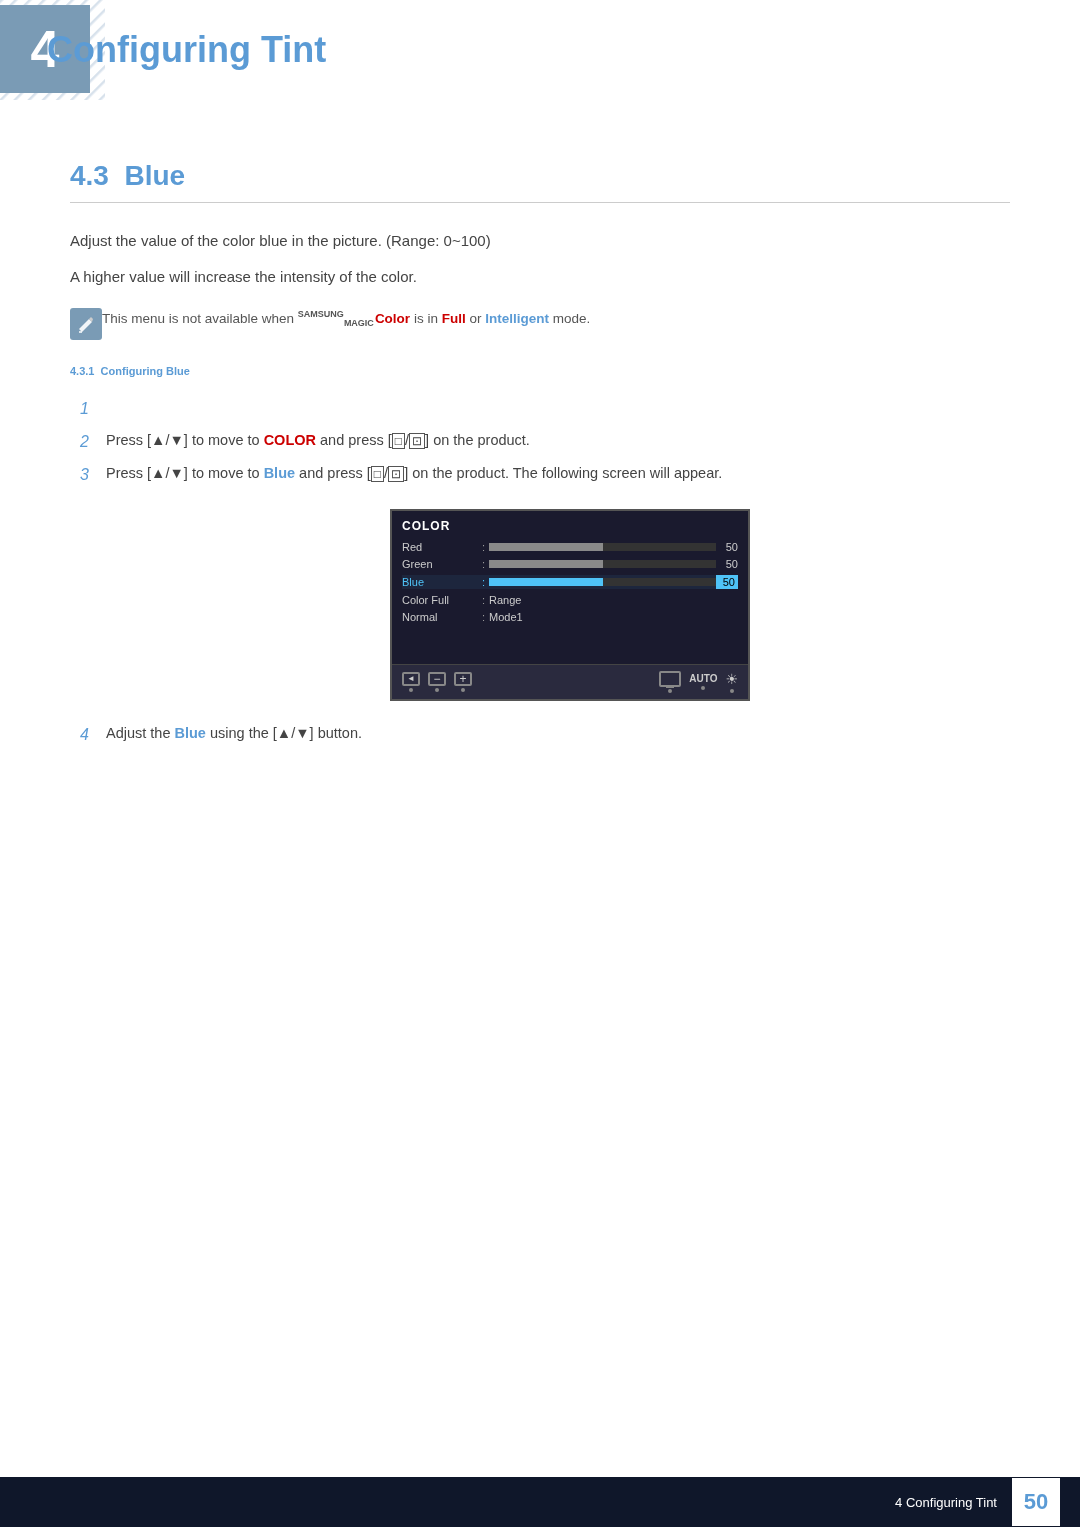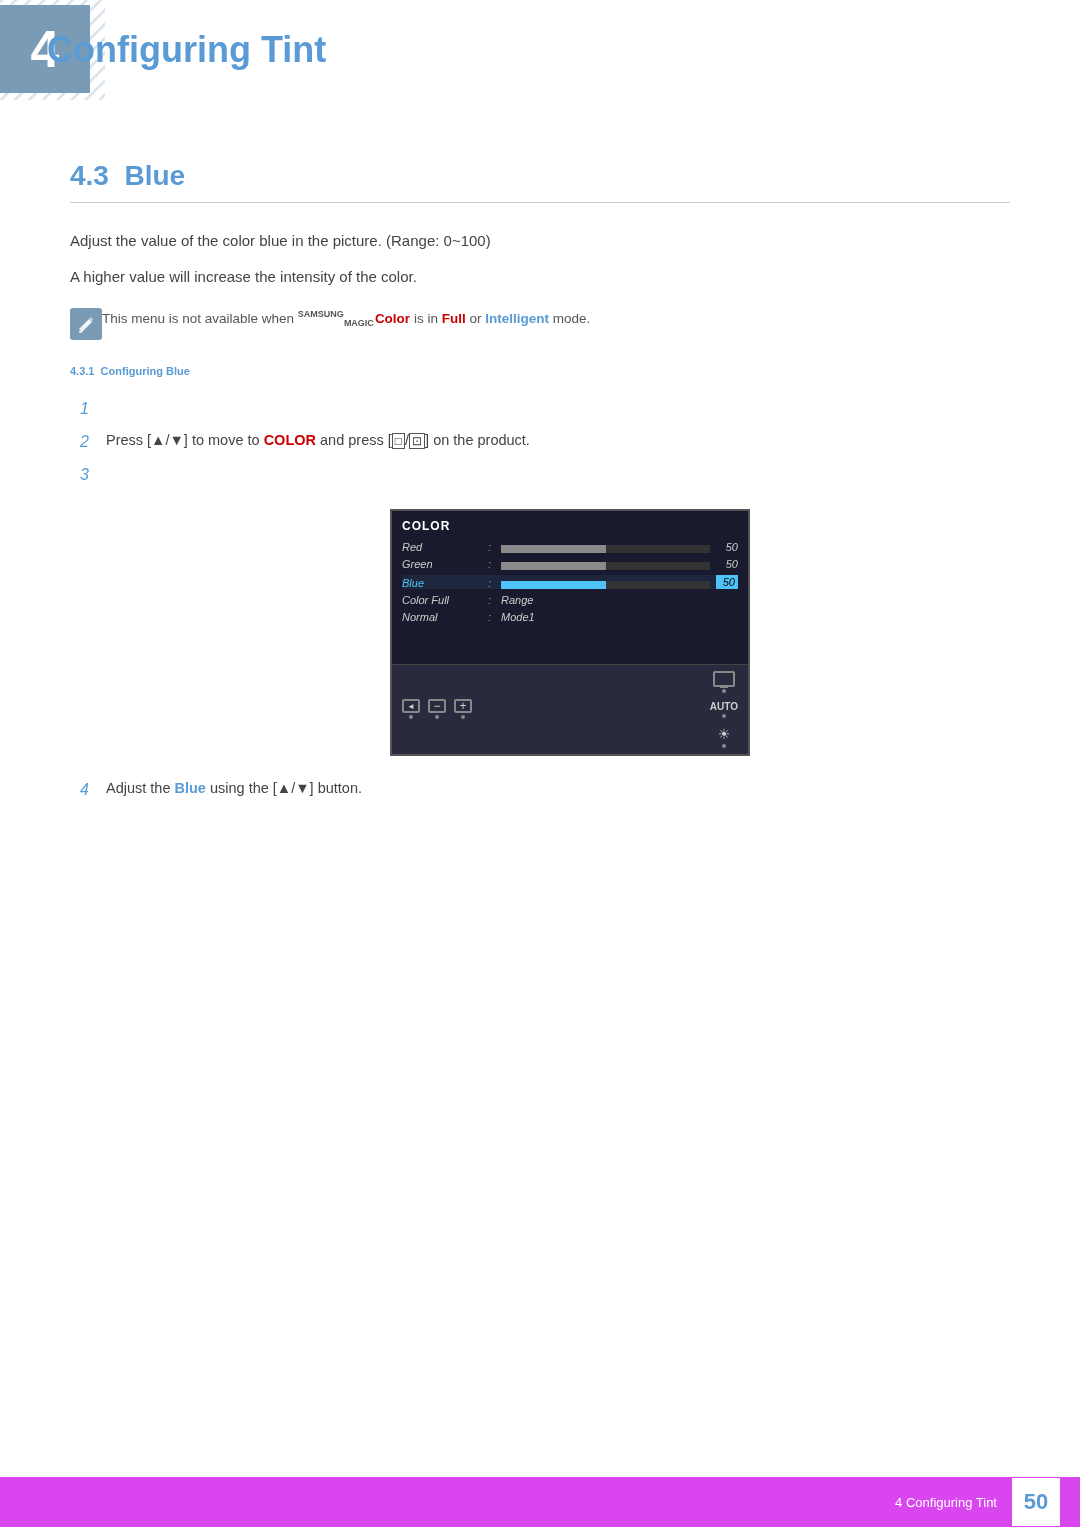--- a/index.html
+++ b/index.html
@@ -117,24 +117,22 @@
     }
     .osd-title {
       color: #fff;
       font-size: 12px;
       font-weight: bold;
       margin-bottom: 8px;
       letter-spacing: 1px;
     }
     .osd-row {
       display: flex;
-      align-items: flex-end;
+      align-items: center;
       margin-bottom: 5px;
-      gap: 6px;
-      font-style: italic;
     }
     .osd-label {
       width: 80px;
       font-size: 11px;
       color: #ccc;
     }
     .osd-label.active {
       color: #4fc3f7;
     }
     .osd-separator {
@@ -194,31 +192,30 @@
     .osd-btn-dot {
       width: 4px;
       height: 4px;
       background: #888;
       border-radius: 50%;
     }
     .osd-right-icons {
       display: flex;
       gap: 8px;
       align-items: center;
-      flex-direction: column;
     }
 
     
     .footer {
       position: absolute;
       bottom: 0;
       left: 0;
       right: 0;
       height: 50px;
-      background: #d946ef;
+      background: #0f172a;
       display: flex;
       align-items: center;
       justify-content: flex-end;
       padding-right: 20px;
       gap: 15px;
     }
     .footer-text {
       color: #fff;
       font-size: 13px;
     }
@@ -334,20 +331,21 @@
       <span class="step-num">1</span>
     </li>
 
     <li>
       <span class="step-num">2</span>
       <span class="step-content">Press [▲/▼] to move to <strong class="keyword-color">COLOR</strong> and press [<span style="border:1.5px solid #555;padding:0 2px;font-size:12px;">□</span>/<span style="border:1.5px solid #555;padding:0 2px;font-size:12px;">⊡</span>] on the product.</span>
     </li>
 
     <li>
       <span class="step-num">3</span>
+      <span class="step-content">Press [▲/▼] to move to <strong class="keyword-blue">Blue</strong> and press [<span style="border:1.5px solid #555;padding:0 2px;font-size:12px;">□</span>/<span style="border:1.5px solid #555;padding:0 2px;font-size:12px;">⊡</span>] on the product. The following screen will appear.</span>
     </li>
   </ol>
 
   <div class="monitor-wrapper">
     <div class="monitor-screen">
       <div class="osd-menu">
         <div class="osd-title">COLOR</div>
 
         <div class="osd-row">
           <span class="osd-label">Red</span>

